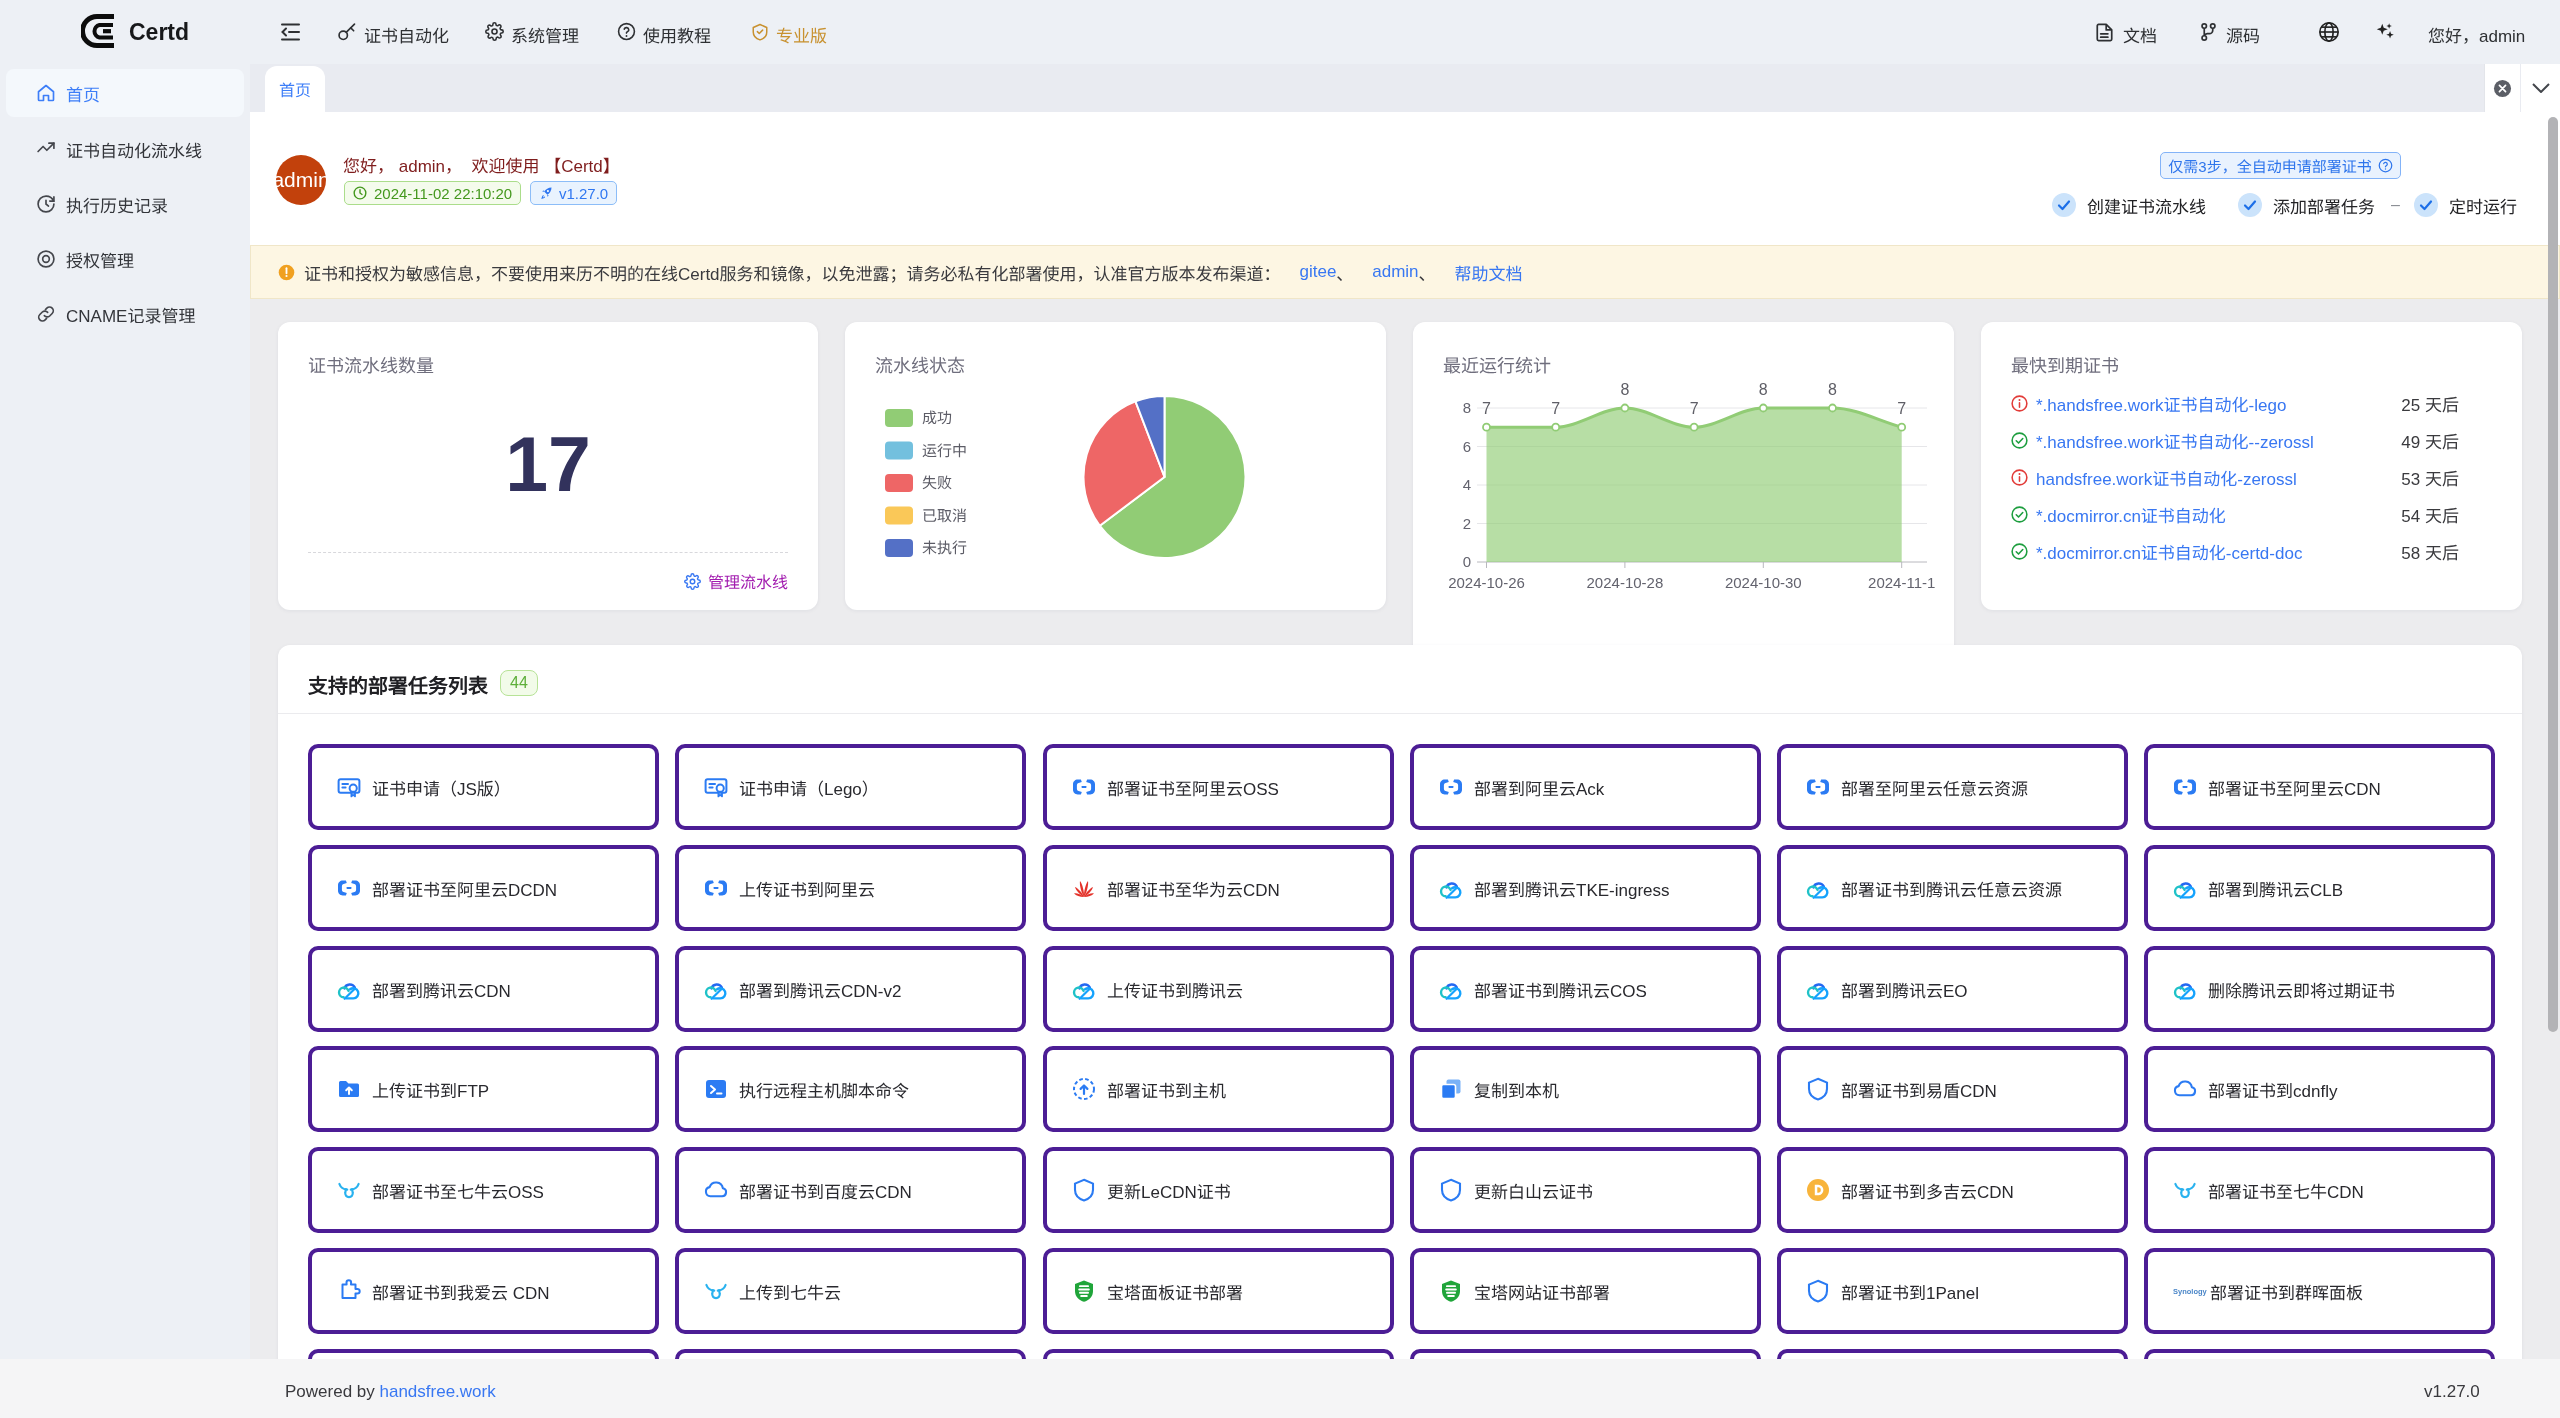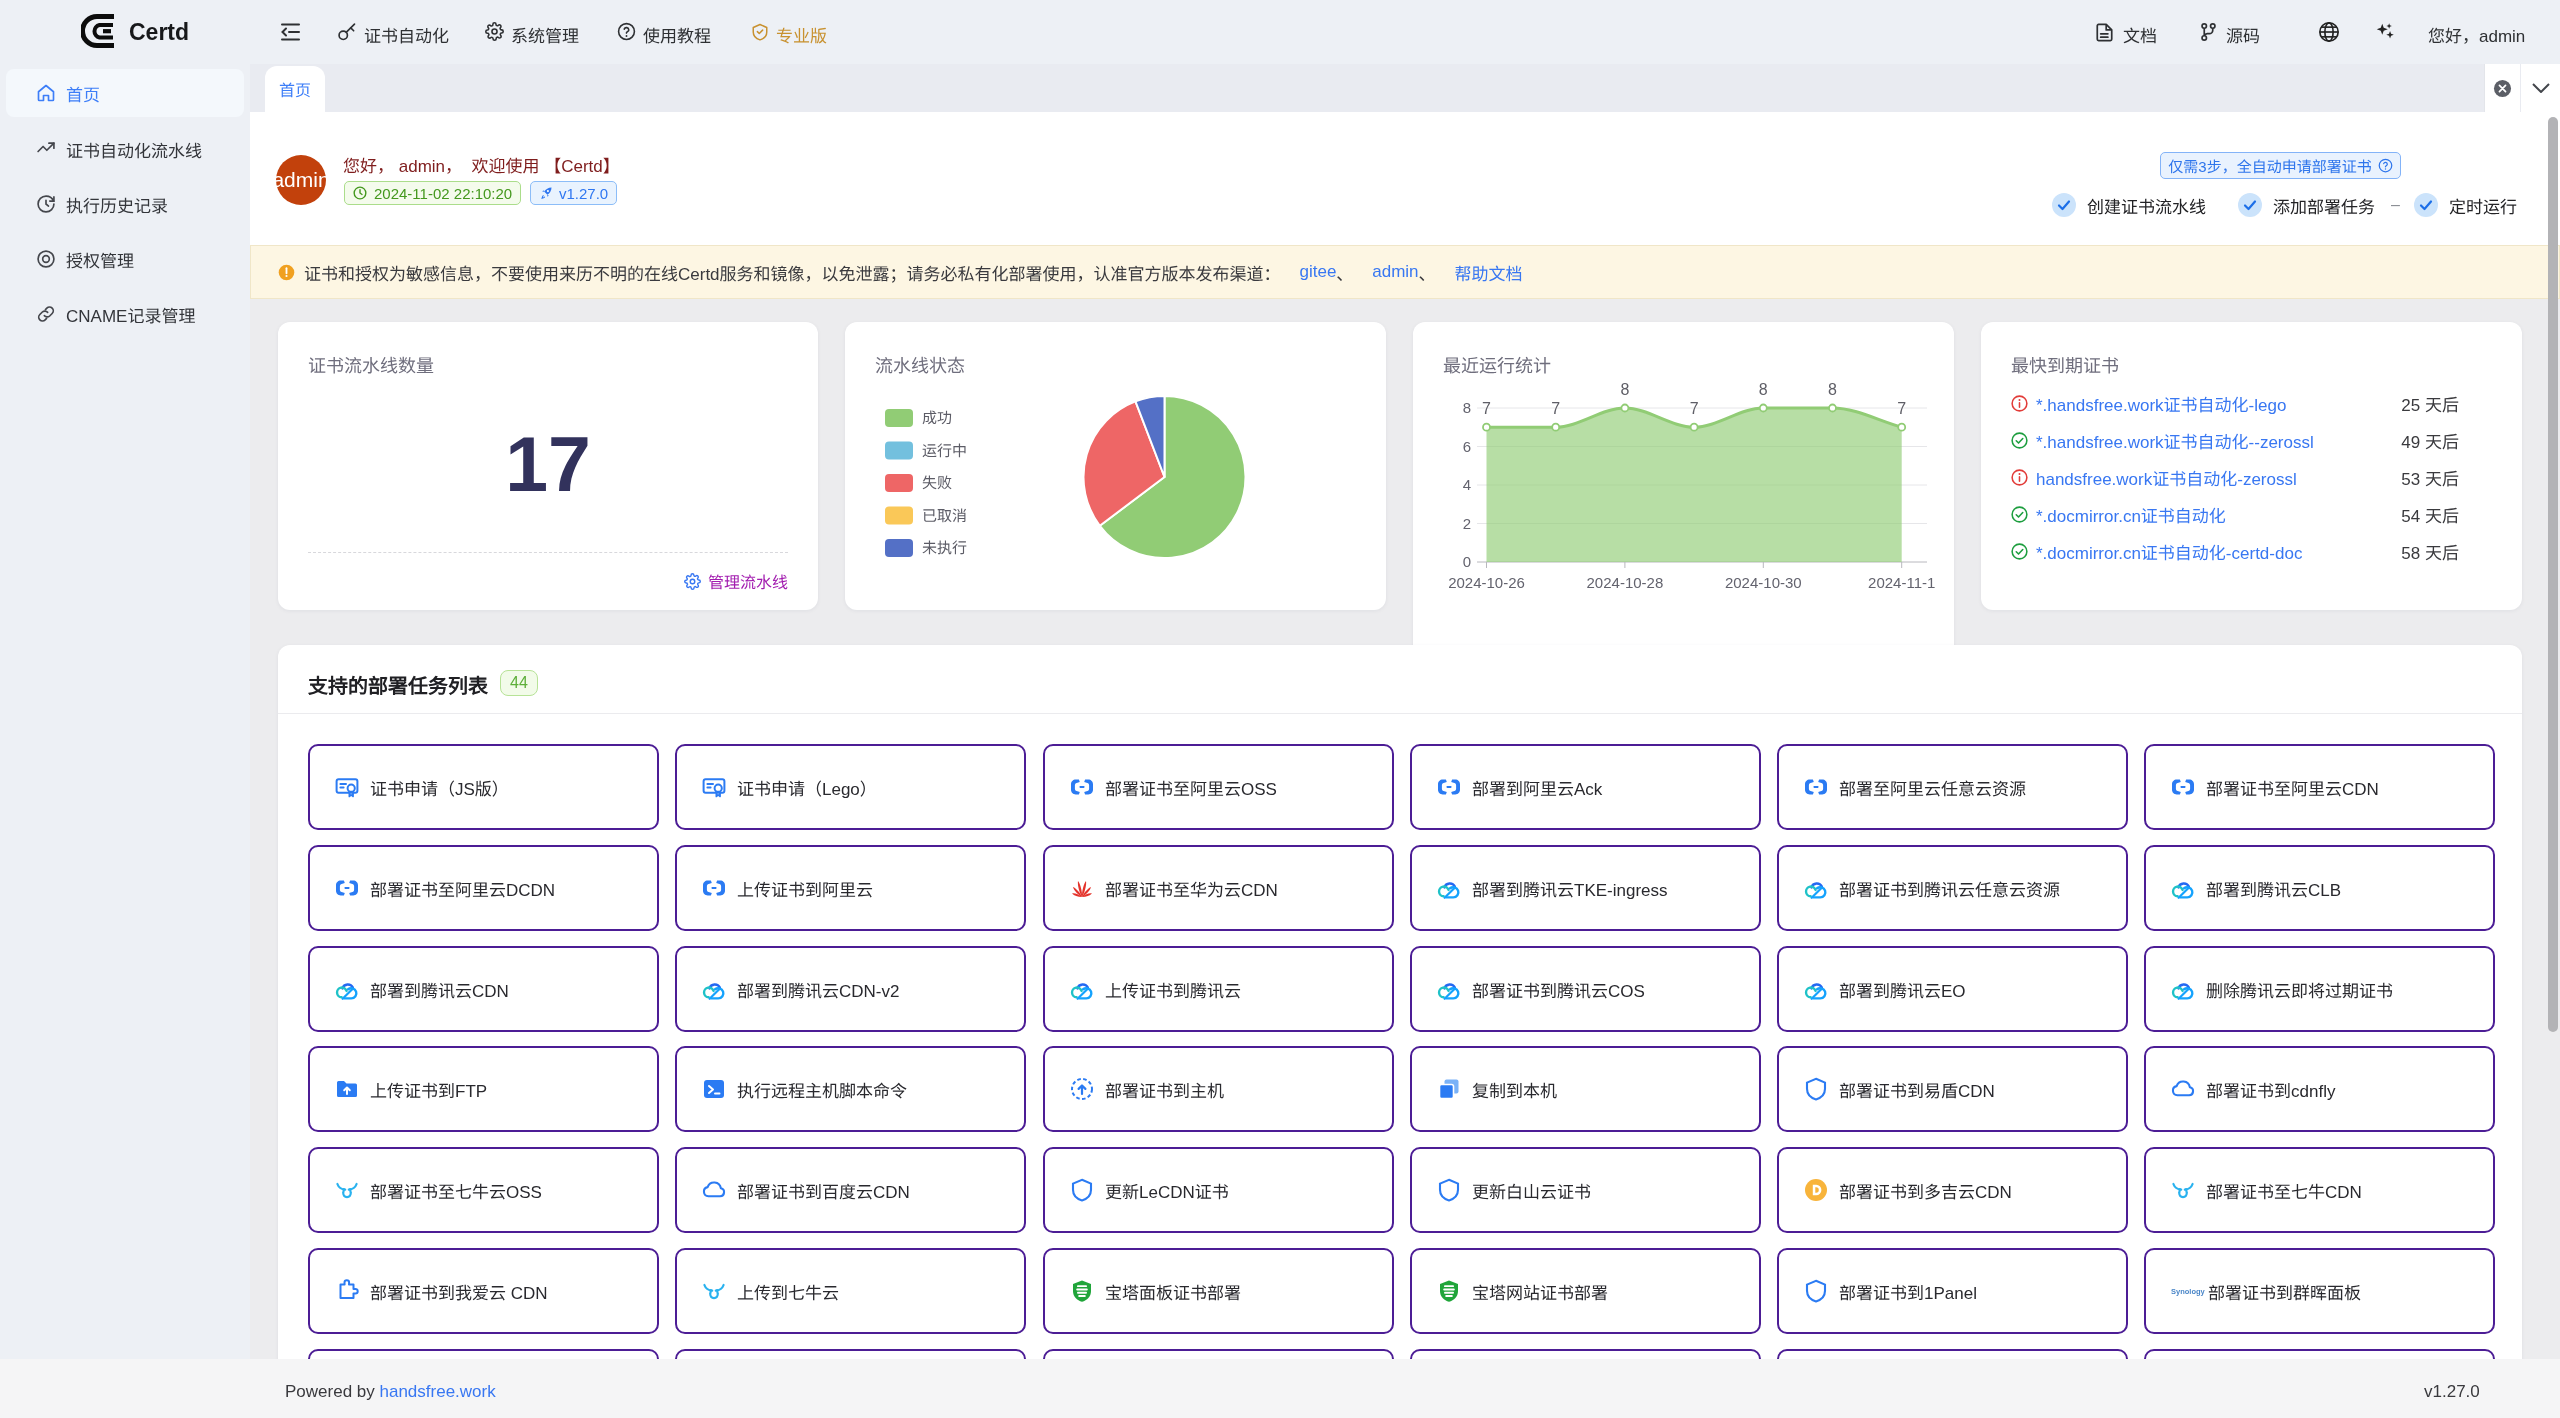--- a/index.html
+++ b/index.html
@@ -13,21 +13,21 @@
 .white{background:#fff}
 .row{display:flex;align-items:center}
 svg{display:block}
 .navtxt{font-size:17px;color:#2e3033}
 .menu-item{position:absolute;left:6px;width:238px;height:44px;border-radius:8px;display:flex;align-items:center;padding-left:30px;font-size:17px;color:#33353a}
 .menu-item svg{margin-right:10px}
 .menu-item.sel{background:#f4f8fc;color:#3d7ef8}
 .card{position:absolute;background:#fff;border-radius:12px;box-shadow:0 1px 4px rgba(25,35,61,.06)}
 .ctitle{position:absolute;left:30px;top:29px;font-size:18px;color:#6f6e7d}
 .blue{color:#3877f2}
-.task{position:absolute;width:351px;height:86px;border:2px solid #4c1d95;border-radius:10px;background:#fff;display:flex;align-items:center;padding-left:25px}
+.task{position:absolute;width:351px;height:86px;border:4px solid #4c1d95;border-radius:10px;background:#fff;display:flex;align-items:center;padding-left:25px}
 .task .t{margin-left:11px;font-size:17px;color:#29292e}
 .task svg{flex:0 0 auto}
 .badge{display:inline-flex;align-items:center;border-radius:5px;font-size:15px;height:24px;padding:0 8px}
 </style>
 </head>
 <body>
 
 <div class="hdr"></div>
 <div class="side"></div>
 <div class="tabstrip"></div>

